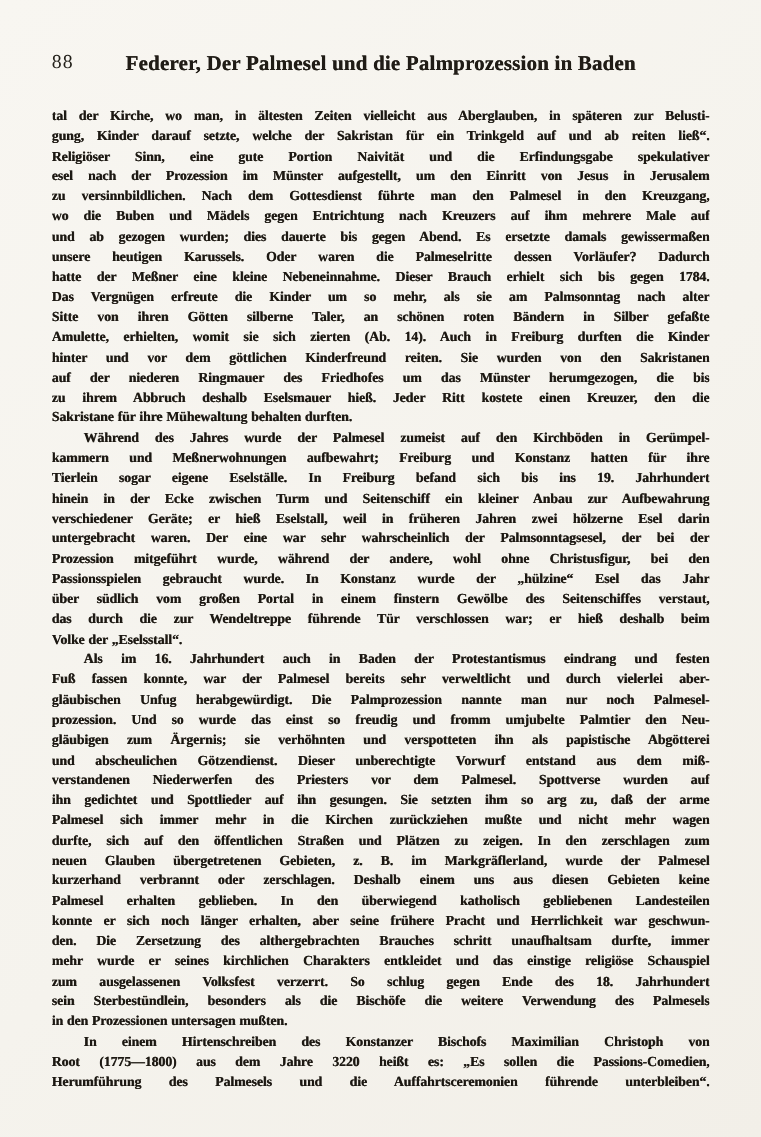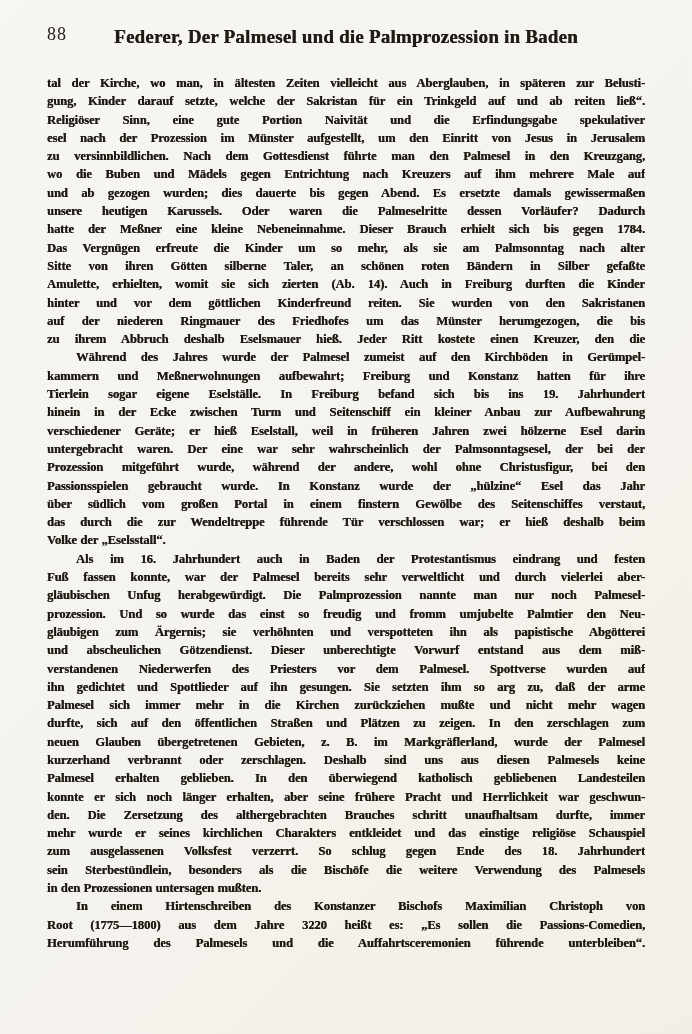--- a/index.html
+++ b/index.html
@@ -8,21 +8,21 @@
     background: #efece6;
     font-family: "Liberation Serif", serif;
     overflow: hidden;
   }
   .page {
     position: relative;
     width: 692px; height: 1034px;
     background: linear-gradient(135deg, #f8f6f1 0%, #f5f3ed 55%, #f2efe8 100%);
     color: #1b1712;
     box-sizing: border-box;
-    padding: 24px 47px 0 47px;
+    padding: 46px 47px 0 47px;
   }
   .header {
     position: relative;
     height: 24px;
   }
   .page-number {
     position: absolute;
     left: 0; top: 0;
     font-size: 18px;
     letter-spacing: 1px;
@@ -77,20 +77,21 @@
       <div class="line">wo die Buben und Mädels gegen Entrichtung nach Kreuzers auf ihm mehrere Male auf</div>
       <div class="line">und ab gezogen wurden; dies dauerte bis gegen Abend. Es ersetzte damals gewissermaßen</div>
       <div class="line">unsere heutigen Karussels. Oder waren die Palmeselritte dessen Vorläufer? Dadurch</div>
       <div class="line">hatte der Meßner eine kleine Nebeneinnahme. Dieser Brauch erhielt sich bis gegen 1784.</div>
       <div class="line">Das Vergnügen erfreute die Kinder um so mehr, als sie am Palmsonntag nach alter</div>
       <div class="line">Sitte von ihren Götten silberne Taler, an schönen roten Bändern in Silber gefaßte</div>
       <div class="line">Amulette, erhielten, womit sie sich zierten (Ab. 14). Auch in Freiburg durften die Kinder</div>
       <div class="line">hinter und vor dem göttlichen Kinderfreund reiten. Sie wurden von den Sakristanen</div>
       <div class="line">auf der niederen Ringmauer des Friedhofes um das Münster herumgezogen, die bis</div>
       <div class="line">zu ihrem Abbruch deshalb Eselsmauer hieß. Jeder Ritt kostete einen Kreuzer, den die</div>
+      <div class="line lastline">Sakristane für ihre Mühewaltung behalten durften.</div>
       <div class="line indent">Während des Jahres wurde der Palmesel zumeist auf den Kirchböden in Gerümpel-</div>
       <div class="line">kammern und Meßnerwohnungen aufbewahrt; Freiburg und Konstanz hatten für ihre</div>
       <div class="line">Tierlein sogar eigene Eselställe. In Freiburg befand sich bis ins 19. Jahrhundert</div>
       <div class="line">hinein in der Ecke zwischen Turm und Seitenschiff ein kleiner Anbau zur Aufbewahrung</div>
       <div class="line">verschiedener Geräte; er hieß Eselstall, weil in früheren Jahren zwei hölzerne Esel darin</div>
       <div class="line">untergebracht waren. Der eine war sehr wahrscheinlich der Palmsonntagsesel, der bei der</div>
       <div class="line">Prozession mitgeführt wurde, während der andere, wohl ohne Christusfigur, bei den</div>
       <div class="line">Passionsspielen gebraucht wurde. In Konstanz wurde der „hülzine“ Esel das Jahr</div>
       <div class="line">über südlich vom großen Portal in einem finstern Gewölbe des Seitenschiffes verstaut,</div>
       <div class="line">das durch die zur Wendeltreppe führende Tür verschlossen war; er hieß deshalb beim</div>
@@ -99,21 +100,21 @@
       <div class="line">Fuß fassen konnte, war der Palmesel bereits sehr verweltlicht und durch vielerlei aber-</div>
       <div class="line">gläubischen Unfug herabgewürdigt. Die Palmprozession nannte man nur noch Palmesel-</div>
       <div class="line">prozession. Und so wurde das einst so freudig und fromm umjubelte Palmtier den Neu-</div>
       <div class="line">gläubigen zum Ärgernis; sie verhöhnten und verspotteten ihn als papistische Abgötterei</div>
       <div class="line">und abscheulichen Götzendienst. Dieser unberechtigte Vorwurf entstand aus dem miß-</div>
       <div class="line">verstandenen Niederwerfen des Priesters vor dem Palmesel. Spottverse wurden auf</div>
       <div class="line">ihn gedichtet und Spottlieder auf ihn gesungen. Sie setzten ihm so arg zu, daß der arme</div>
       <div class="line">Palmesel sich immer mehr in die Kirchen zurückziehen mußte und nicht mehr wagen</div>
       <div class="line">durfte, sich auf den öffentlichen Straßen und Plätzen zu zeigen. In den zerschlagen zum</div>
       <div class="line">neuen Glauben übergetretenen Gebieten, z. B. im Markgräflerland, wurde der Palmesel</div>
-      <div class="line">kurzerhand verbrannt oder zerschlagen. Deshalb sind uns aus diesen Palmesels keine</div>
+      <div class="line">kurzerhand verbrannt oder zerschlagen. Deshalb einem uns aus diesen Gebieten keine</div>
       <div class="line">Palmesel erhalten geblieben. In den überwiegend katholisch gebliebenen Landesteilen</div>
       <div class="line">konnte er sich noch länger erhalten, aber seine frühere Pracht und Herrlichkeit war geschwun-</div>
       <div class="line">den. Die Zersetzung des althergebrachten Brauches schritt unaufhaltsam durfte, immer</div>
       <div class="line">mehr wurde er seines kirchlichen Charakters entkleidet und das einstige religiöse Schauspiel</div>
       <div class="line">zum ausgelassenen Volksfest verzerrt. So schlug gegen Ende des 18. Jahrhundert</div>
       <div class="line">sein Sterbestündlein, besonders als die Bischöfe die weitere Verwendung des Palmesels</div>
       <div class="line lastline">in den Prozessionen untersagen mußten.</div>
       <div class="line indent">In einem Hirtenschreiben des Konstanzer Bischofs Maximilian Christoph von</div>
       <div class="line">Root (1775—1800) aus dem Jahre 3220 heißt es: „Es sollen die Passions-Comedien,</div>
       <div class="line">Herumführung des Palmesels und die Auffahrtsceremonien führende unterbleiben“.</div>

